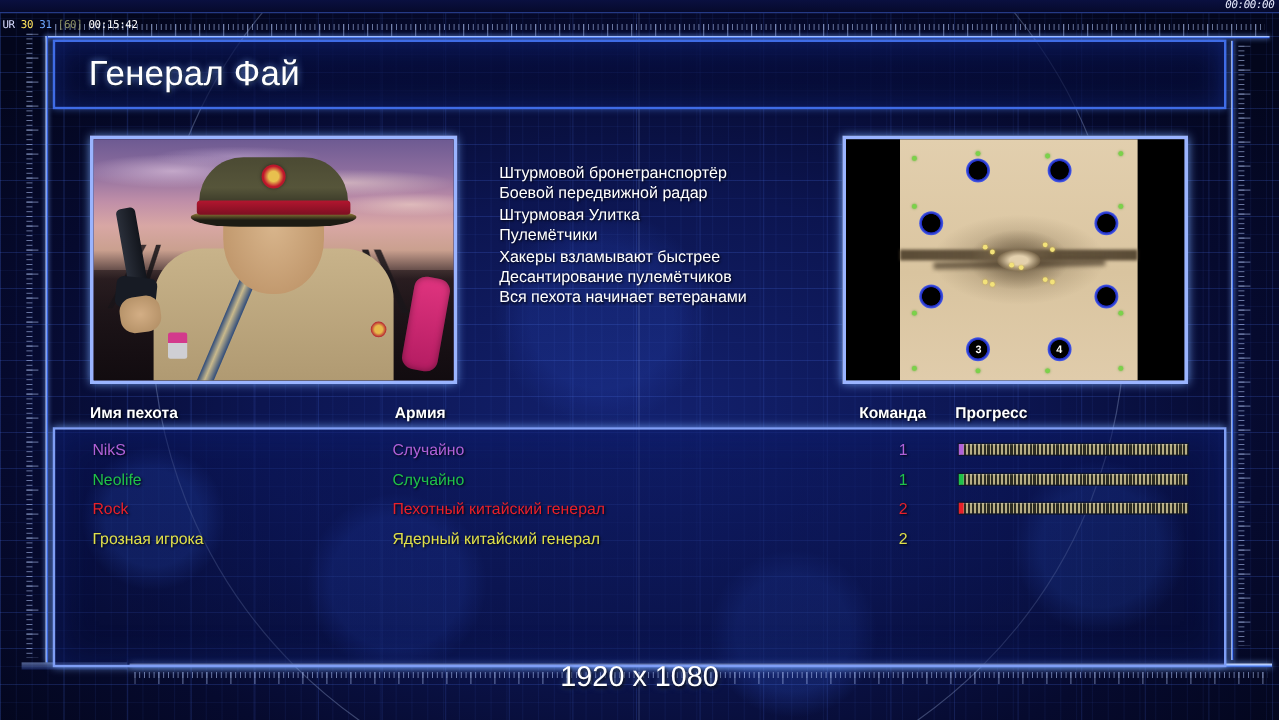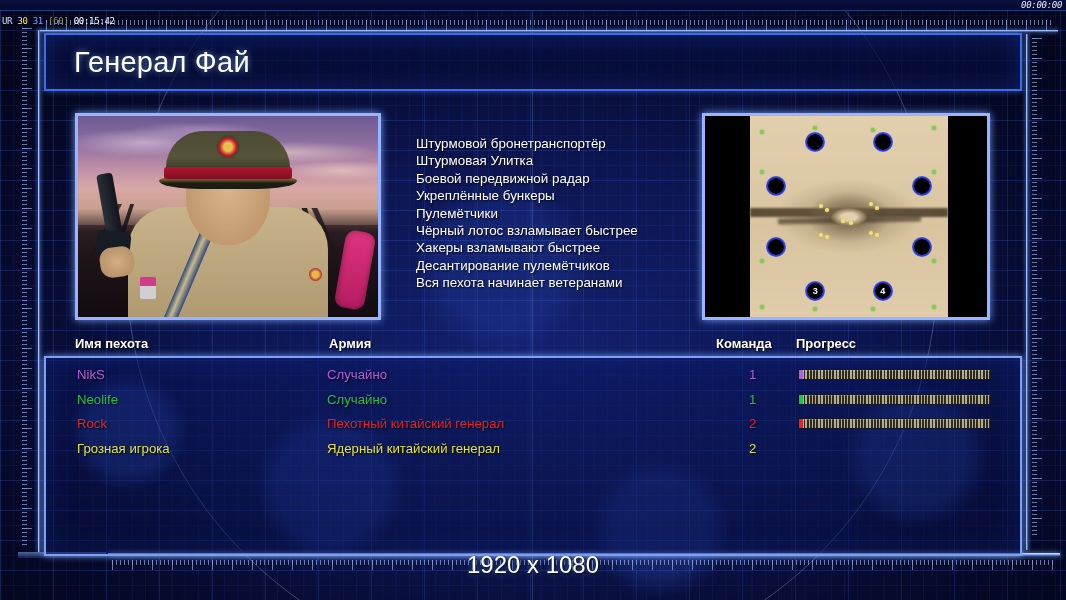--- a/index.html
+++ b/index.html
@@ -468,25 +468,23 @@
         <div class="cap-brim"></div>
         <div class="cap-band"></div>
         <div class="cap-badge"></div>
         <div class="pistol"></div>
         <div class="hand"></div>
       </div>
     </div>
 
     <ul class="abilities" id="ability-list">
         <li>Штурмовой бронетранспортёр</li>
+        <li>Боевой передвижной радар</li>
         <li>Штурмовая Улитка</li>
-        <li>Боевой передвижной радар</li>
-        <li>Укреплённые бункеры</li>
         <li>Пулемётчики</li>
-        <li>Чёрный лотос взламывает быстрее</li>
         <li>Хакеры взламывают быстрее</li>
         <li>Десантирование пулемётчиков</li>
         <li>Вся пехота начинает ветеранами</li>
       </ul>
 
     <div class="minimap-box">
       <div class="minimap-img" id="minimap-img">
         <div class="mm-river"></div>
         <div class="mm-river2"></div>
         <div class="mm-eye"></div>

